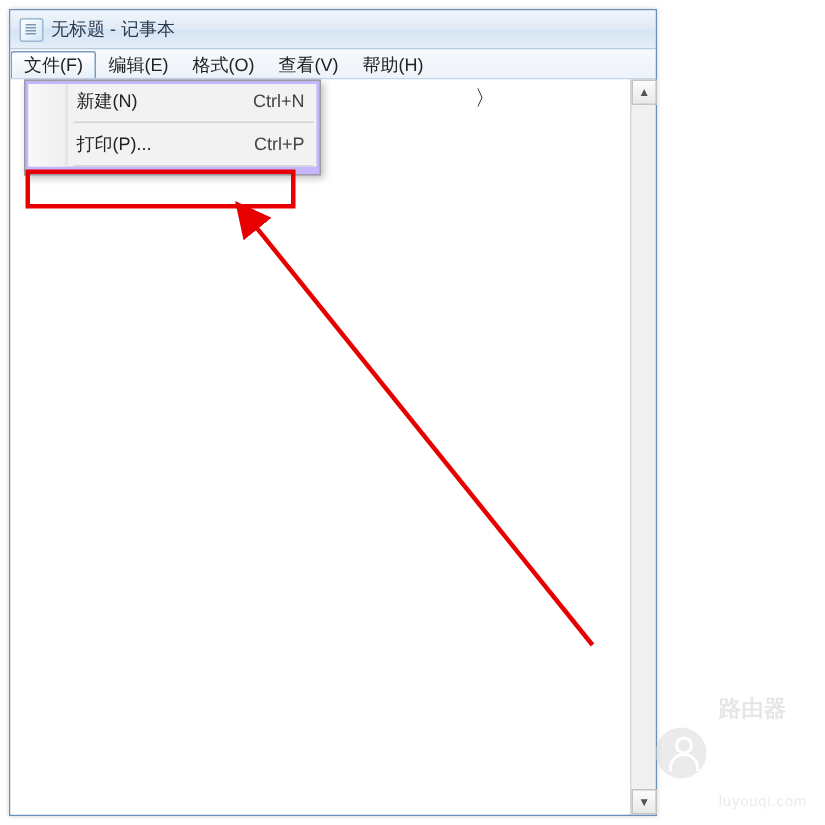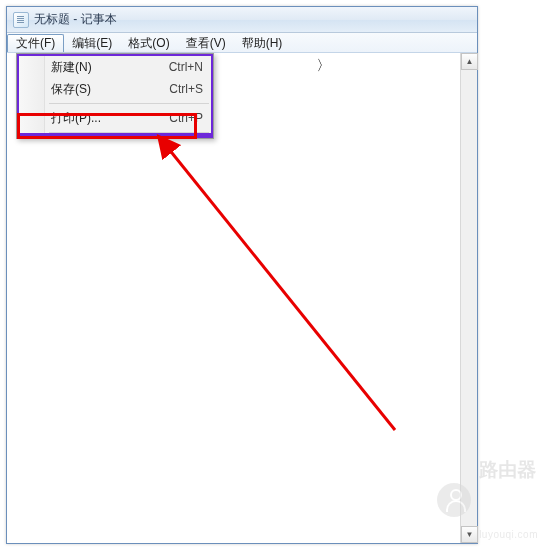--- a/index.html
+++ b/index.html
@@ -9,21 +9,21 @@
       background: #fff;
       font-family: "Microsoft YaHei", "SimSun", sans-serif;
       font-size: 12px;
       position: relative;
       overflow: hidden;
     }
     .window {
       position: absolute;
       left: 6px;
       top: 6px;
-      width: 472px;
+      width: 432px;
       height: 538px;
       border: 1px solid #6b8fbb;
       background: #fff;
       box-shadow: 0 0 3px rgba(0,0,0,0.2);
     }
     .titlebar {
       height: 26px;
       background: linear-gradient(to bottom, #f0f5fb 0%, #e0eaf5 50%, #d5e4f3 51%, #e4eef8 100%);
       display: flex;
       align-items: center;
@@ -72,21 +72,21 @@
       border-radius: 2px 2px 0 0;
       margin-top: 0px;
       position: relative;
       z-index: 3;
     }
     .dropdown {
       position: absolute;
       left: 9px;
       top: 46px;
       width: 198px;
-      background: #6d28d9;
+      background: #c4b5fd;
       border: 1px solid #9b9b9b;
       box-shadow: 2px 2px 5px rgba(0,0,0,0.25);
       z-index: 2;
       padding: 2px;
     }
     .dropdown-inner {
       background: #f2f2f2;
       position: relative;
     }
     .dropdown-leftstrip {
@@ -202,21 +202,21 @@
     .watermark-icon::after {
       content: '';
       position: absolute;
       left: 9px; top: 17px;
       width: 16px; height: 10px;
       border: 2px solid #fff;
       border-bottom: none;
       border-radius: 10px 10px 0 0;
     }
     .watermark-text { display: flex; flex-direction: column; line-height: 1.1; }
-    .watermark-title { font-size: 19px; color: #cfcfcf; font-weight: 700; }
+    .watermark-title { font-size: 15px; color: #cfcfcf; font-weight: 700; }
     .watermark-sub { font-size: 10px; color: #d6d6d6; letter-spacing: 0.5px; margin-top: 48px; }
   </style>
 </head>
 <body>
 
 <div class="window">
   <div class="titlebar">
     <div class="titlebar-icon"></div>
     <div class="titlebar-text">无标题 - 记事本</div>
   </div>
@@ -238,24 +238,20 @@
     <div class="scroll-btn bottom">▼</div>
   </div>
 
   <div class="dropdown">
     <div class="dropdown-inner">
       <div class="dropdown-leftstrip"></div>
 
       <div class="menuitem">
         <span class="menuitem-label">新建(N)</span>
         <span class="menuitem-shortcut">Ctrl+N</span>
-      </div>
-      <div class="menuitem">
-        <span class="menuitem-label">保存(S)</span>
-        <span class="menuitem-shortcut">Ctrl+S</span>
       </div>
       <div class="menu-separator"></div>
       <div class="menuitem">
         <span class="menuitem-label">打印(P)...</span>
         <span class="menuitem-shortcut">Ctrl+P</span>
       </div>
       <div class="menu-separator"></div>
     </div>
   </div>
 </div>

